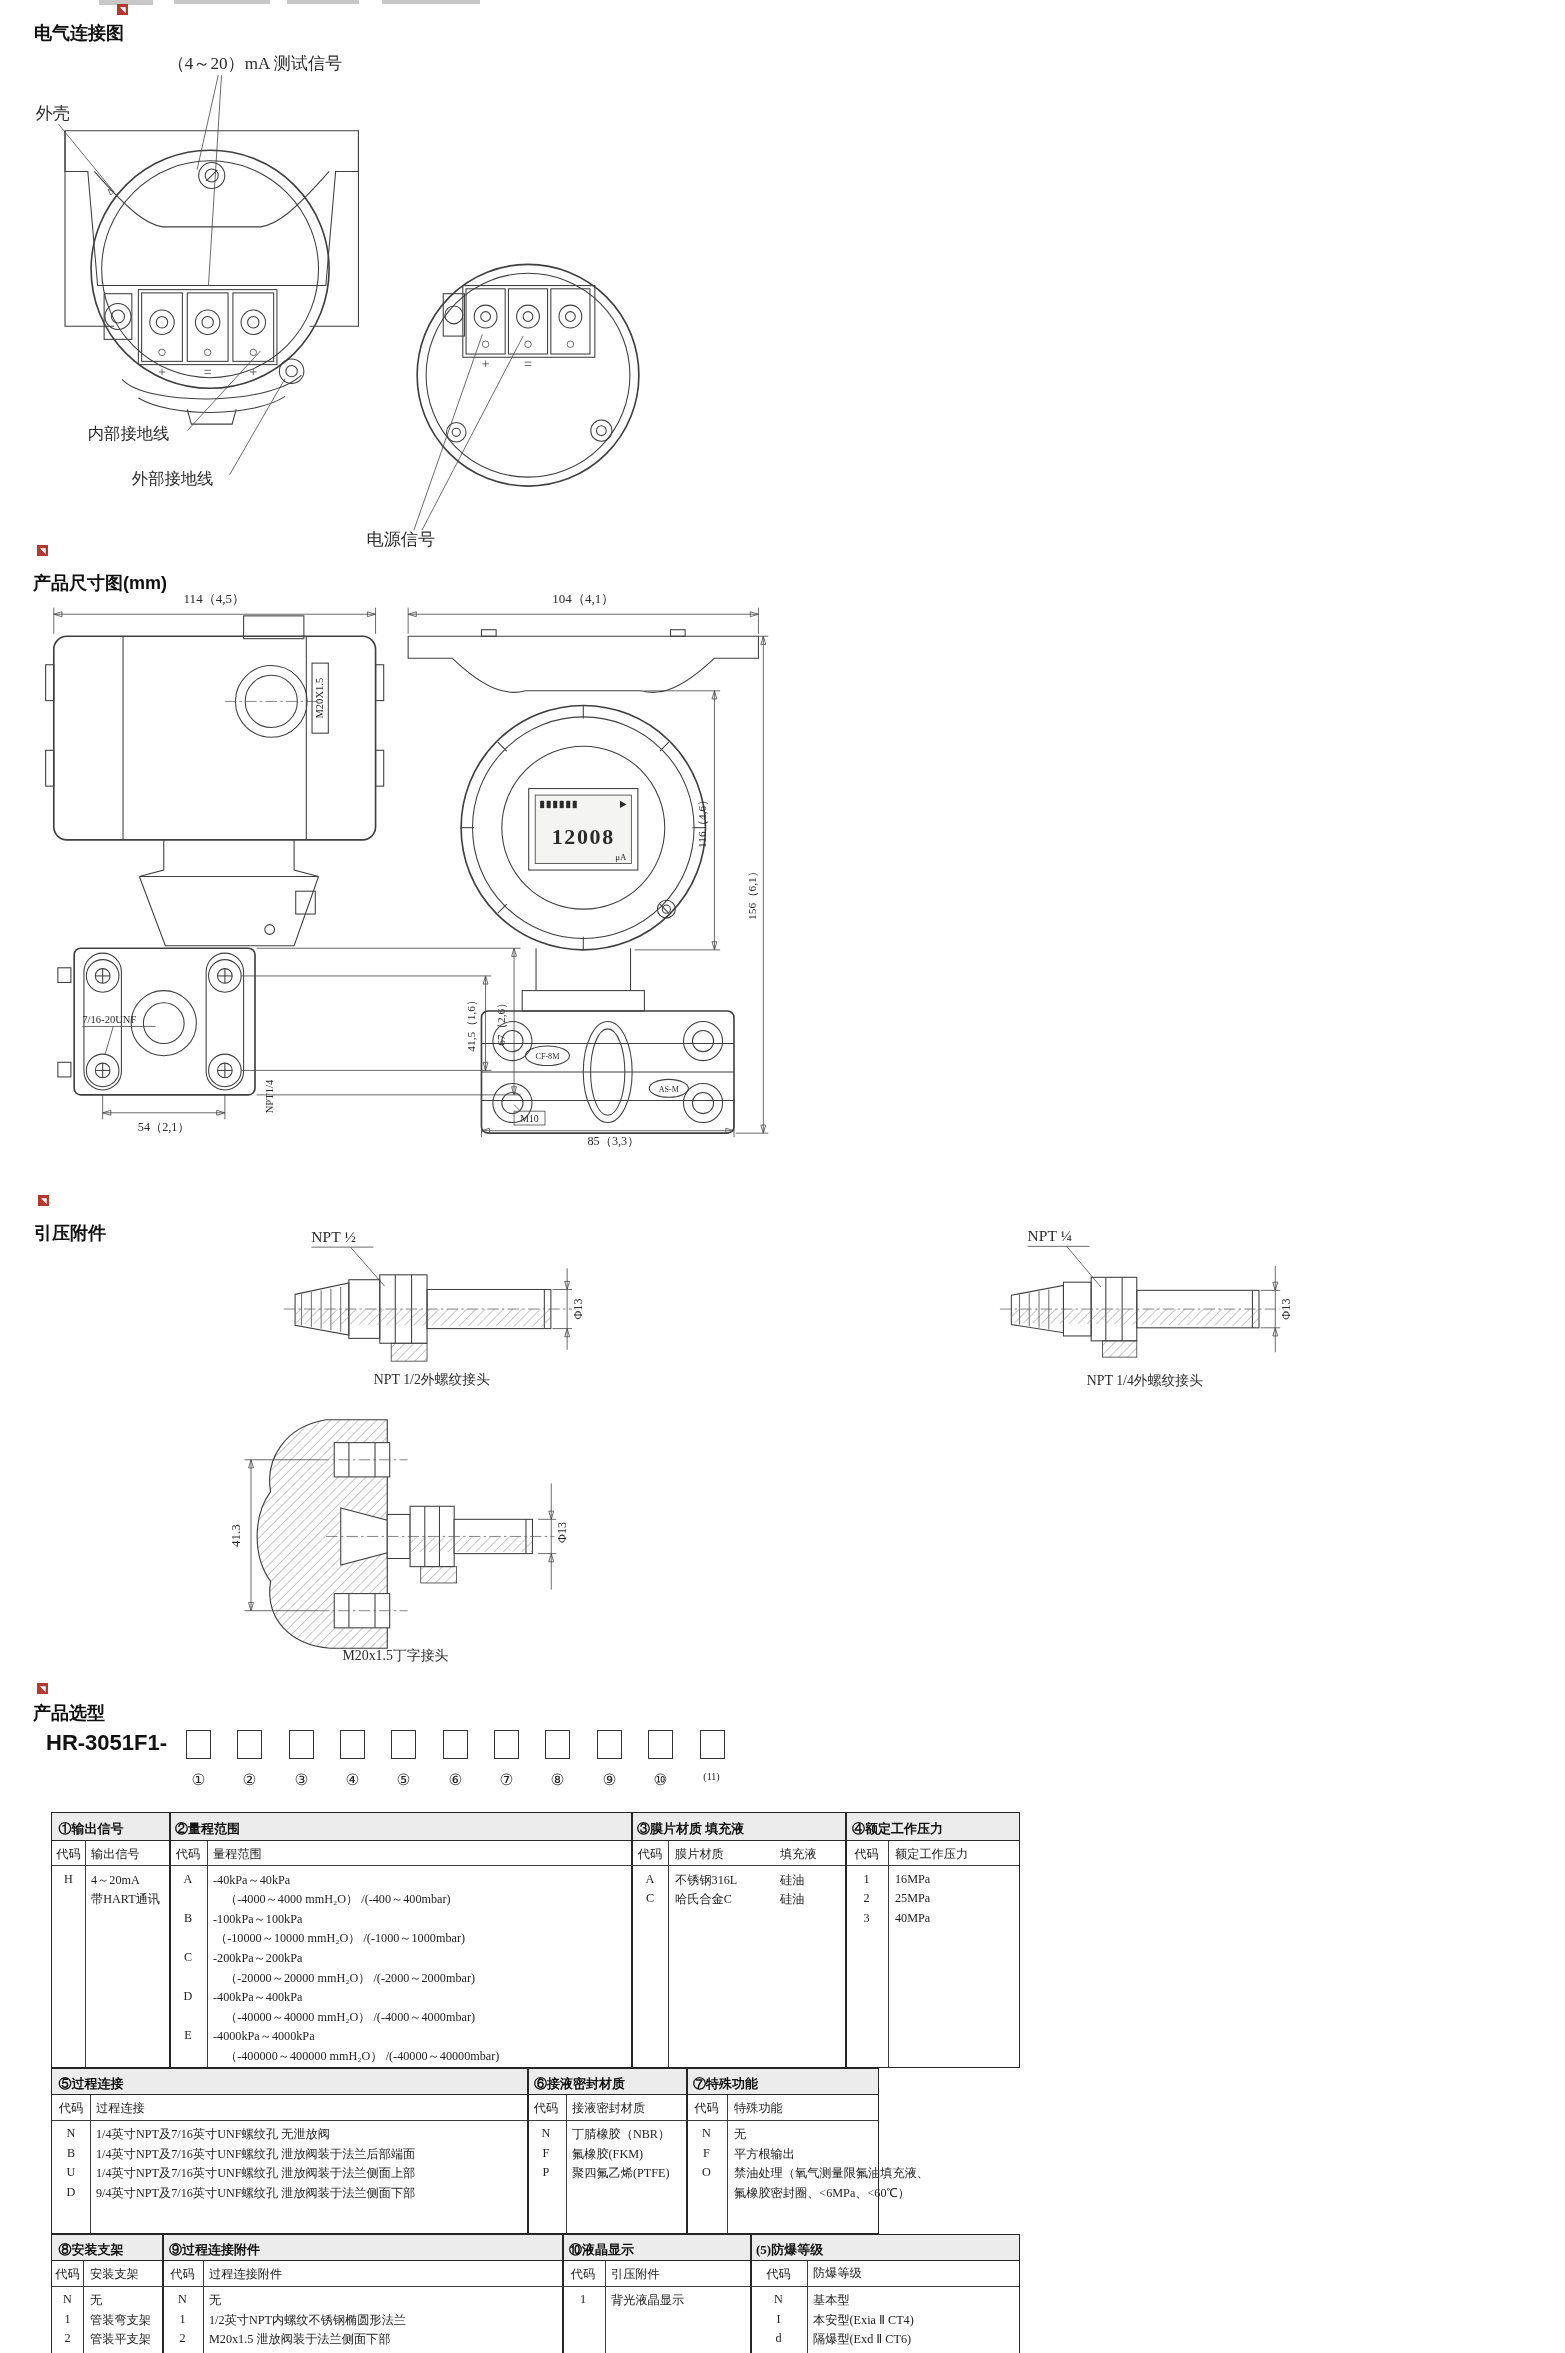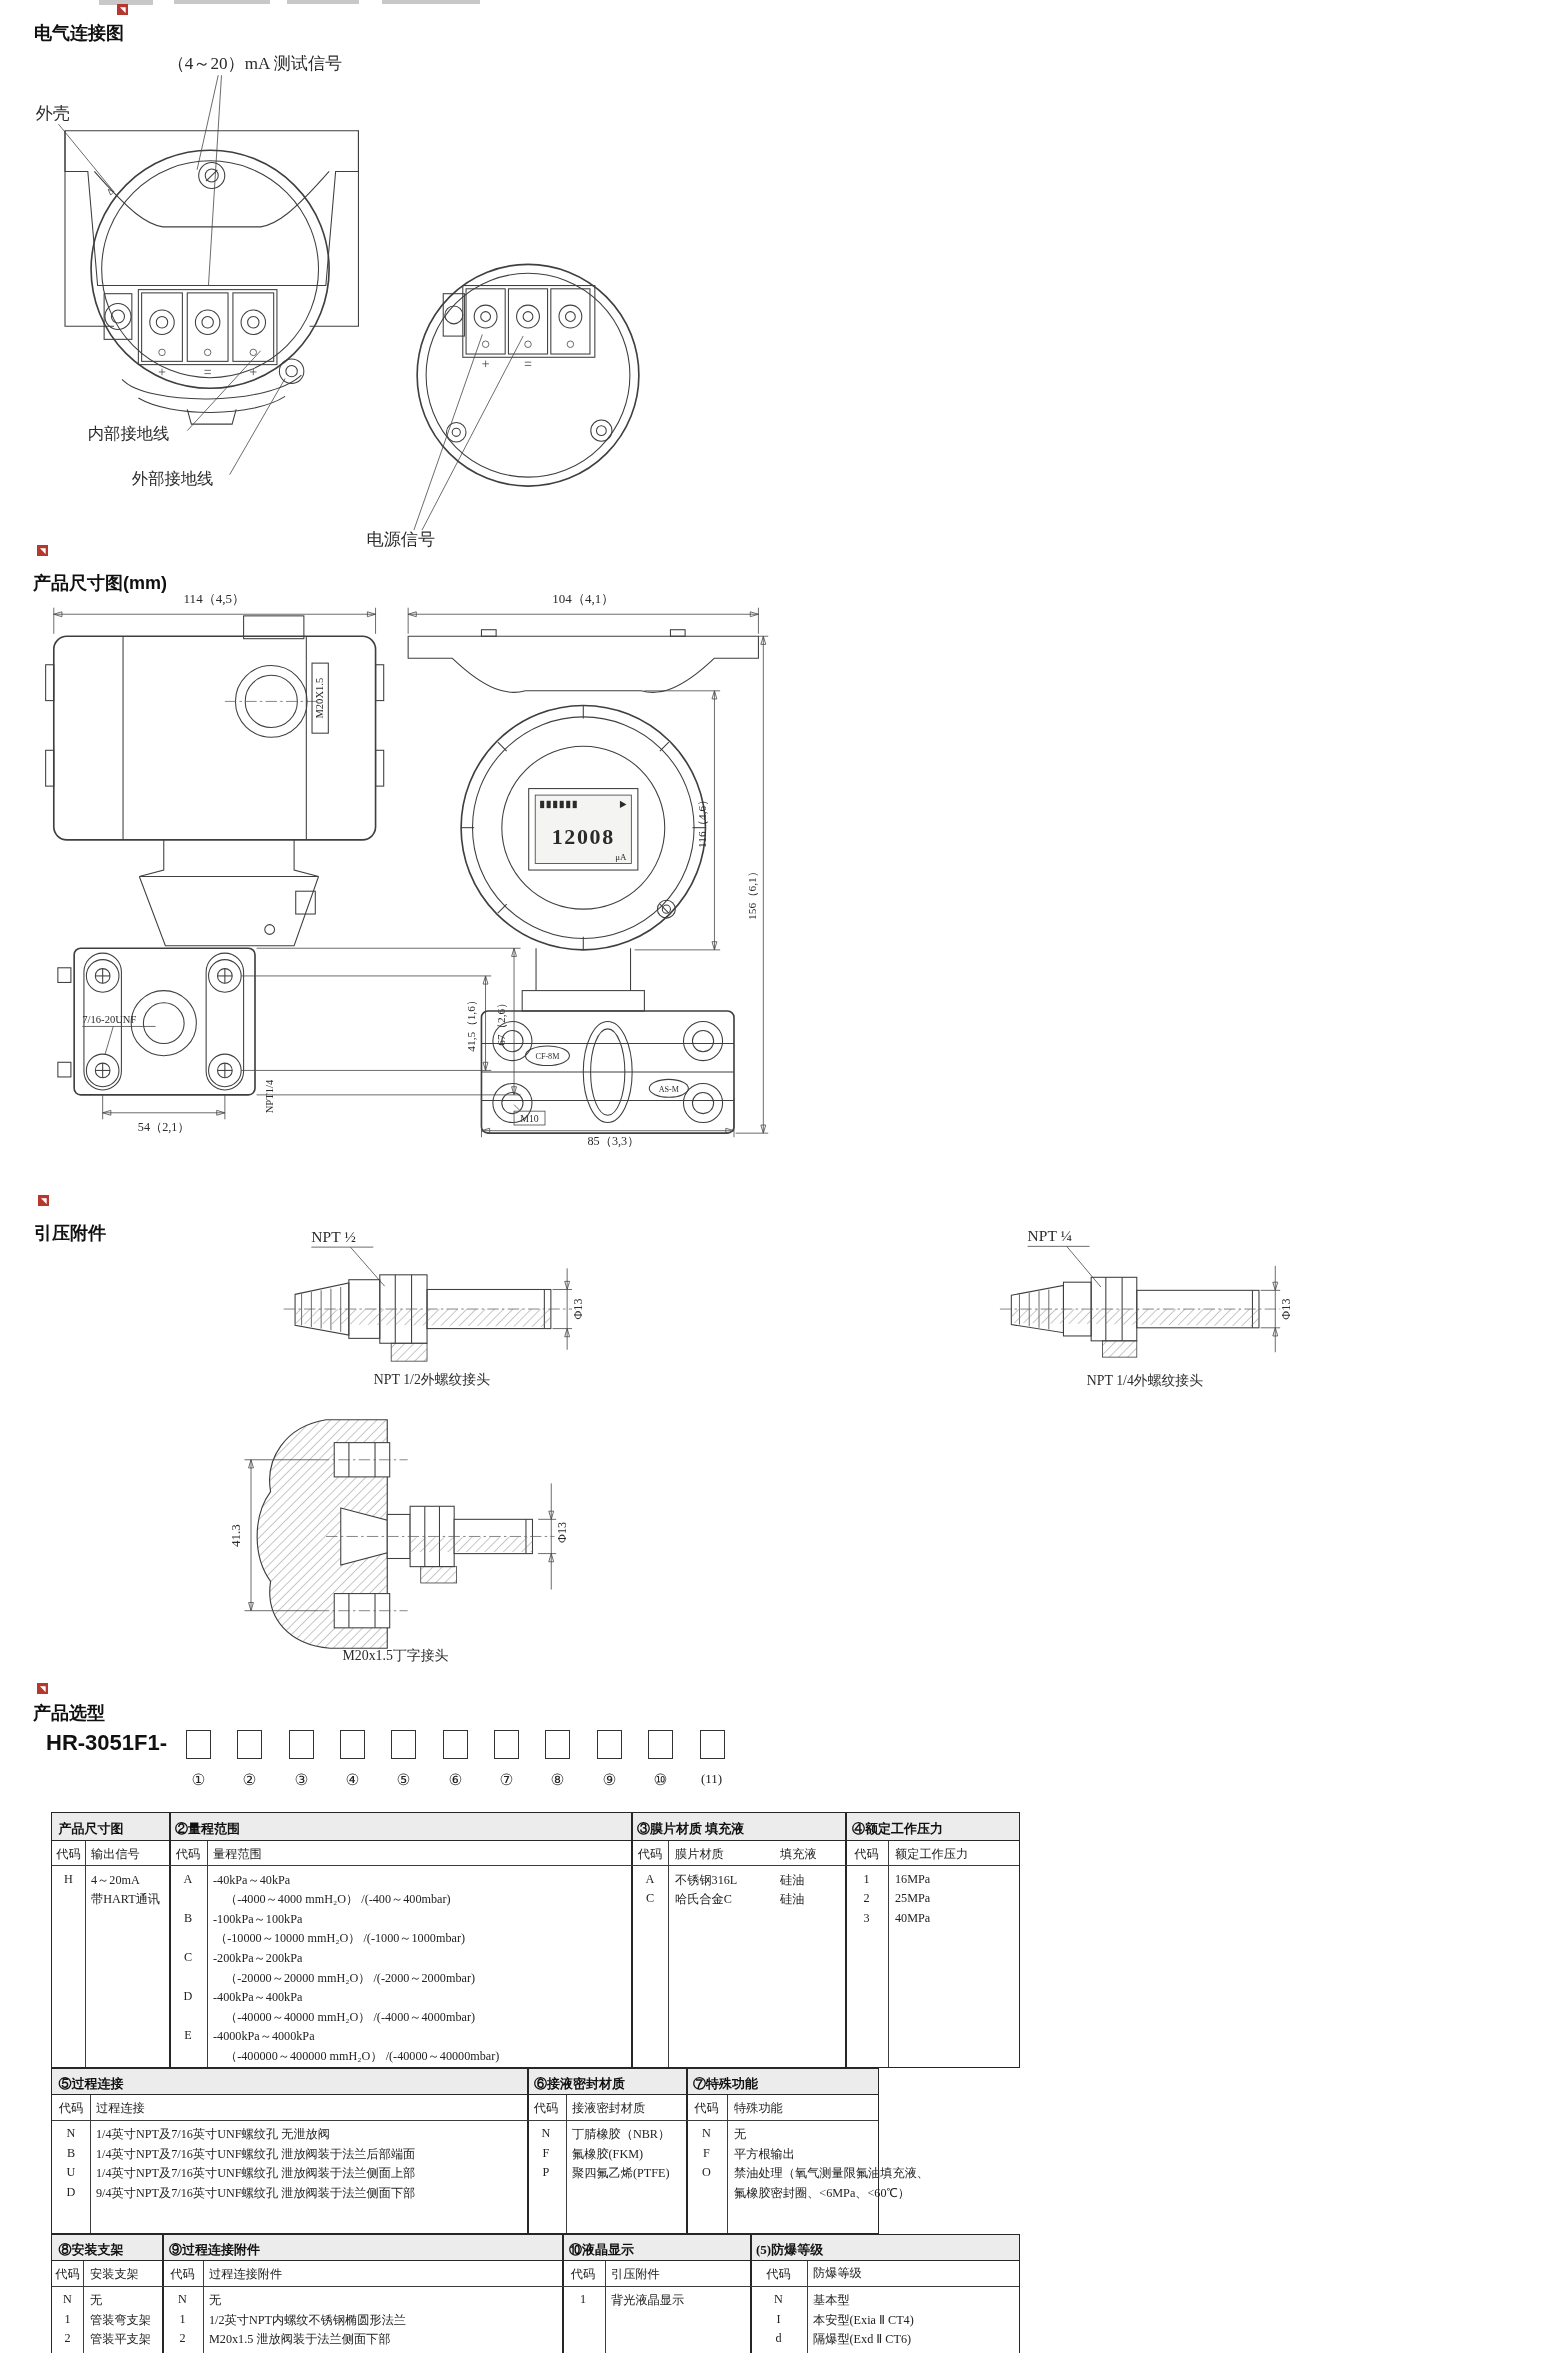--- a/index.html
+++ b/index.html
@@ -438,26 +438,26 @@
     <span class="cnum" style="left:182px;top:1771px">①</span>
     <span class="cnum" style="left:233px;top:1771px">②</span>
     <span class="cnum" style="left:285px;top:1771px">③</span>
     <span class="cnum" style="left:336px;top:1771px">④</span>
     <span class="cnum" style="left:387px;top:1771px">⑤</span>
     <span class="cnum" style="left:439px;top:1771px">⑥</span>
     <span class="cnum" style="left:490px;top:1771px">⑦</span>
     <span class="cnum" style="left:541px;top:1771px">⑧</span>
     <span class="cnum" style="left:593px;top:1771px">⑨</span>
     <span class="cnum" style="left:644px;top:1771px">⑩</span>
-    <span class="cnum" style="left:695px;top:1771px;font-size:13px">(11)</span>
+    <span class="cnum" style="left:695px;top:1771px;font-size:10px">(11)</span>
   </div>
 
   <div class="tbl" style="left:51px;top:1812px;width:969px;height:256px">
     <div class="thead" style="height:28px">
-      <span class="btitle" style="left:6.5px;top:6.5px">产品尺寸图</span>
+      <span class="btitle" style="left:6.5px;top:6.5px">①输出信号</span>
       <span class="btitle" style="left:123px;top:6.5px">②量程范围</span>
       <span class="btitle" style="left:585px;top:6.5px">③膜片材质  填充液</span>
       <span class="btitle" style="left:800px;top:6.5px">④额定工作压力</span>
     </div>
     <div class="vline" style="left:117px"></div>
     <div class="vline" style="left:579px"></div>
     <div class="vline" style="left:793px"></div>
     <div class="vline1" style="left:33px;top:28px"></div>
     <div class="vline1" style="left:155px;top:28px"></div>
     <div class="vline1" style="left:616px;top:28px"></div>

